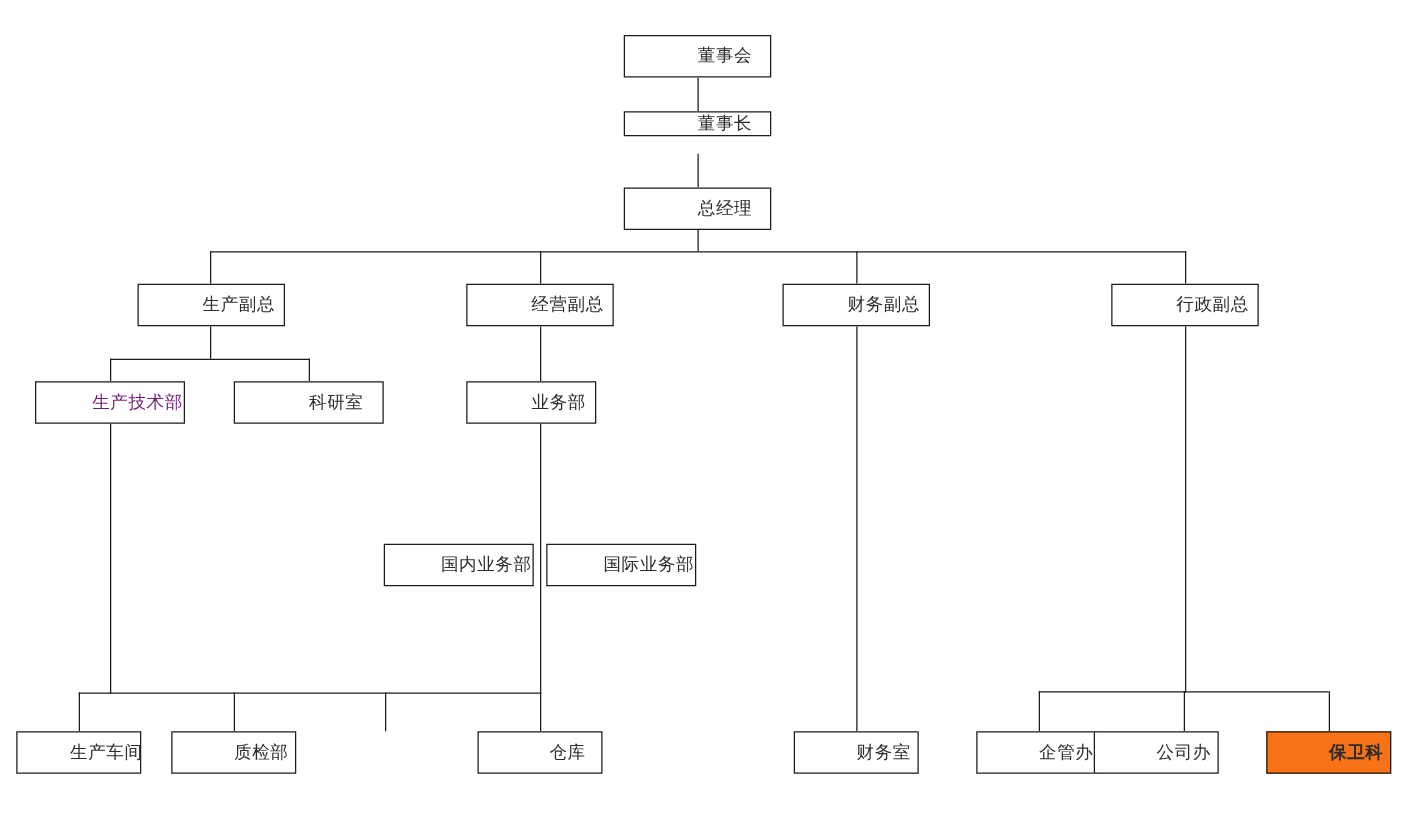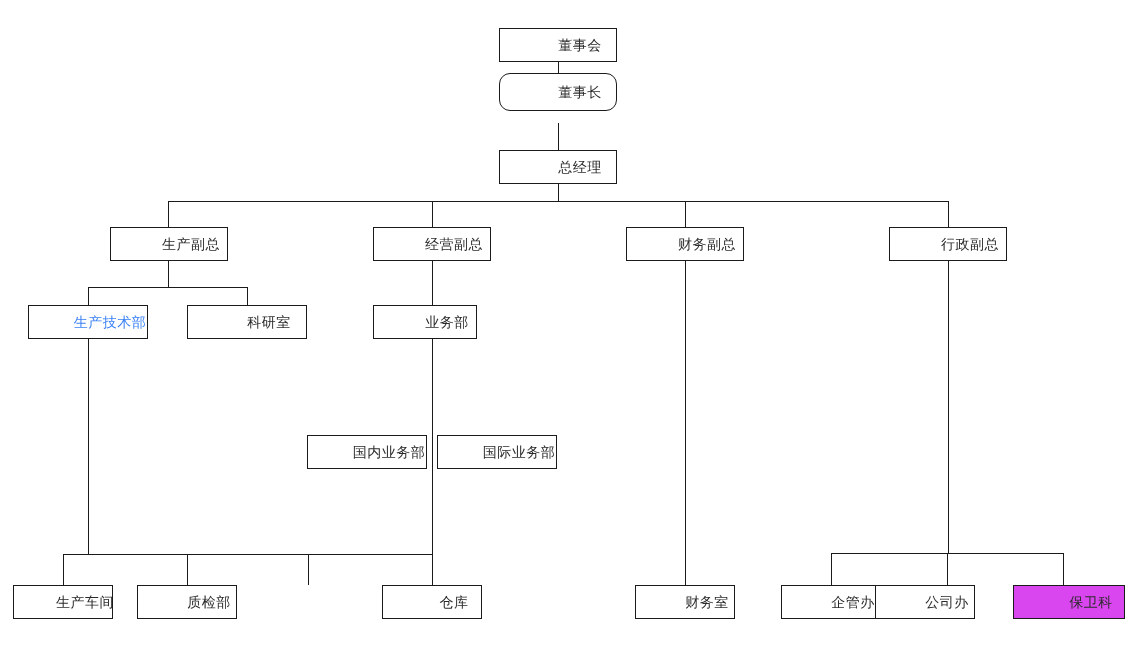--- a/index.html
+++ b/index.html
@@ -65,31 +65,31 @@
     <div class="edge edge-v" style="left: 308px; top: 554px; height: 31px; background: rgb(27, 27, 27);"></div>
     <div class="edge edge-v" style="left: 432px; top: 261px; height: 44px; background: rgb(27, 27, 27);"></div>
     <div class="edge edge-v" style="left: 432px; top: 339px; height: 246px; background: rgb(27, 27, 27);"></div>
     <div class="edge edge-v" style="left: 685px; top: 261px; height: 324px; background: rgb(27, 27, 27);"></div>
     <div class="edge edge-v" style="left: 948px; top: 261px; height: 293px; background: rgb(27, 27, 27);"></div>
     <div class="edge edge-h" style="left: 831px; top: 553px; width: 232px; background: rgb(27, 27, 27);"></div>
     <div class="edge edge-v" style="left: 831px; top: 553px; height: 32px; background: rgb(27, 27, 27);"></div>
     <div class="edge edge-v" style="left: 947px; top: 553px; height: 32px; background: rgb(27, 27, 27);"></div>
     <div class="edge edge-v" style="left: 1063px; top: 553px; height: 32px; background: rgb(27, 27, 27);"></div>
     <div class="node" style="left: 499px; top: 28px; width: 118px; height: 34px; border-color: rgb(27, 27, 27); background: rgb(255, 255, 255); color: rgb(43, 43, 43);">董事会</div>
-    <div class="node" style="left: 499px; top: 73px; width: 118px; height: 38px; border-color: rgb(27, 27, 27); background: rgb(255, 255, 255); color: rgb(43, 43, 43); border-radius: 11px;">董事长</div>
+    <div class="node" style="left: 499px; top: 89px; width: 118px; height: 20px; border-color: rgb(27, 27, 27); background: rgb(255, 255, 255); color: rgb(43, 43, 43);">董事长</div>
     <div class="node" style="left: 499px; top: 150px; width: 118px; height: 34px; border-color: rgb(27, 27, 27); background: rgb(255, 255, 255); color: rgb(43, 43, 43);">总经理</div>
     <div class="node" style="left: 110px; top: 227px; width: 118px; height: 34px; border-color: rgb(27, 27, 27); background: rgb(255, 255, 255); color: rgb(43, 43, 43);">生产副总</div>
     <div class="node" style="left: 373px; top: 227px; width: 118px; height: 34px; border-color: rgb(27, 27, 27); background: rgb(255, 255, 255); color: rgb(43, 43, 43);">经营副总</div>
     <div class="node" style="left: 626px; top: 227px; width: 118px; height: 34px; border-color: rgb(27, 27, 27); background: rgb(255, 255, 255); color: rgb(43, 43, 43);">财务副总</div>
     <div class="node" style="left: 889px; top: 227px; width: 118px; height: 34px; border-color: rgb(27, 27, 27); background: rgb(255, 255, 255); color: rgb(43, 43, 43);">行政副总</div>
-    <div class="node" style="left: 28px; top: 305px; width: 120px; height: 34px; border-color: rgb(27, 27, 27); background: rgb(255, 255, 255); color: #3b82f6;">生产技术部</div>
+    <div class="node" style="left: 28px; top: 305px; width: 120px; height: 34px; border-color: rgb(27, 27, 27); background: rgb(255, 255, 255); color: #701a75;">生产技术部</div>
     <div class="node" style="left: 187px; top: 305px; width: 120px; height: 34px; border-color: rgb(27, 27, 27); background: rgb(255, 255, 255); color: rgb(43, 43, 43);">科研室</div>
     <div class="node" style="left: 373px; top: 305px; width: 104px; height: 34px; border-color: rgb(27, 27, 27); background: rgb(255, 255, 255); color: rgb(43, 43, 43);">业务部</div>
     <div class="node" style="left: 437px; top: 435px; width: 120px; height: 34px; border-color: rgb(27, 27, 27); background: rgb(255, 255, 255); color: rgb(43, 43, 43);">国际业务部</div>
     <div class="node" style="left: 307px; top: 435px; width: 120px; height: 34px; border-color: rgb(27, 27, 27); background: rgb(255, 255, 255); color: rgb(43, 43, 43);">国内业务部</div>
     <div class="node" style="left: 13px; top: 585px; width: 100px; height: 34px; border-color: rgb(27, 27, 27); background: rgb(255, 255, 255); color: rgb(43, 43, 43);">生产车间</div>
     <div class="node" style="left: 137px; top: 585px; width: 100px; height: 34px; border-color: rgb(27, 27, 27); background: rgb(255, 255, 255); color: rgb(43, 43, 43);">质检部</div>
     <div class="node" style="left: 382px; top: 585px; width: 100px; height: 34px; border-color: rgb(27, 27, 27); background: rgb(255, 255, 255); color: rgb(43, 43, 43);">仓库</div>
     <div class="node" style="left: 635px; top: 585px; width: 100px; height: 34px; border-color: rgb(27, 27, 27); background: rgb(255, 255, 255); color: rgb(43, 43, 43);">财务室</div>
     <div class="node" style="left: 781px; top: 585px; width: 100px; height: 34px; border-color: rgb(27, 27, 27); background: rgb(255, 255, 255); color: rgb(43, 43, 43);">企管办</div>
     <div class="node" style="left: 875px; top: 585px; width: 100px; height: 34px; border-color: rgb(27, 27, 27); background: rgb(255, 255, 255); color: rgb(43, 43, 43);">公司办</div>
-    <div class="node" style="left: 1013px; top: 585px; width: 112px; height: 34px; border-color: rgb(27, 27, 27); background: #d946ef; color: rgb(43, 43, 43);">保卫科</div>
+    <div class="node" style="left: 1013px; top: 585px; width: 100px; height: 34px; border-color: rgb(27, 27, 27); background: #f97316; color: rgb(43, 43, 43); font-weight: bold;">保卫科</div>
   </div>
 
 </body></html>

